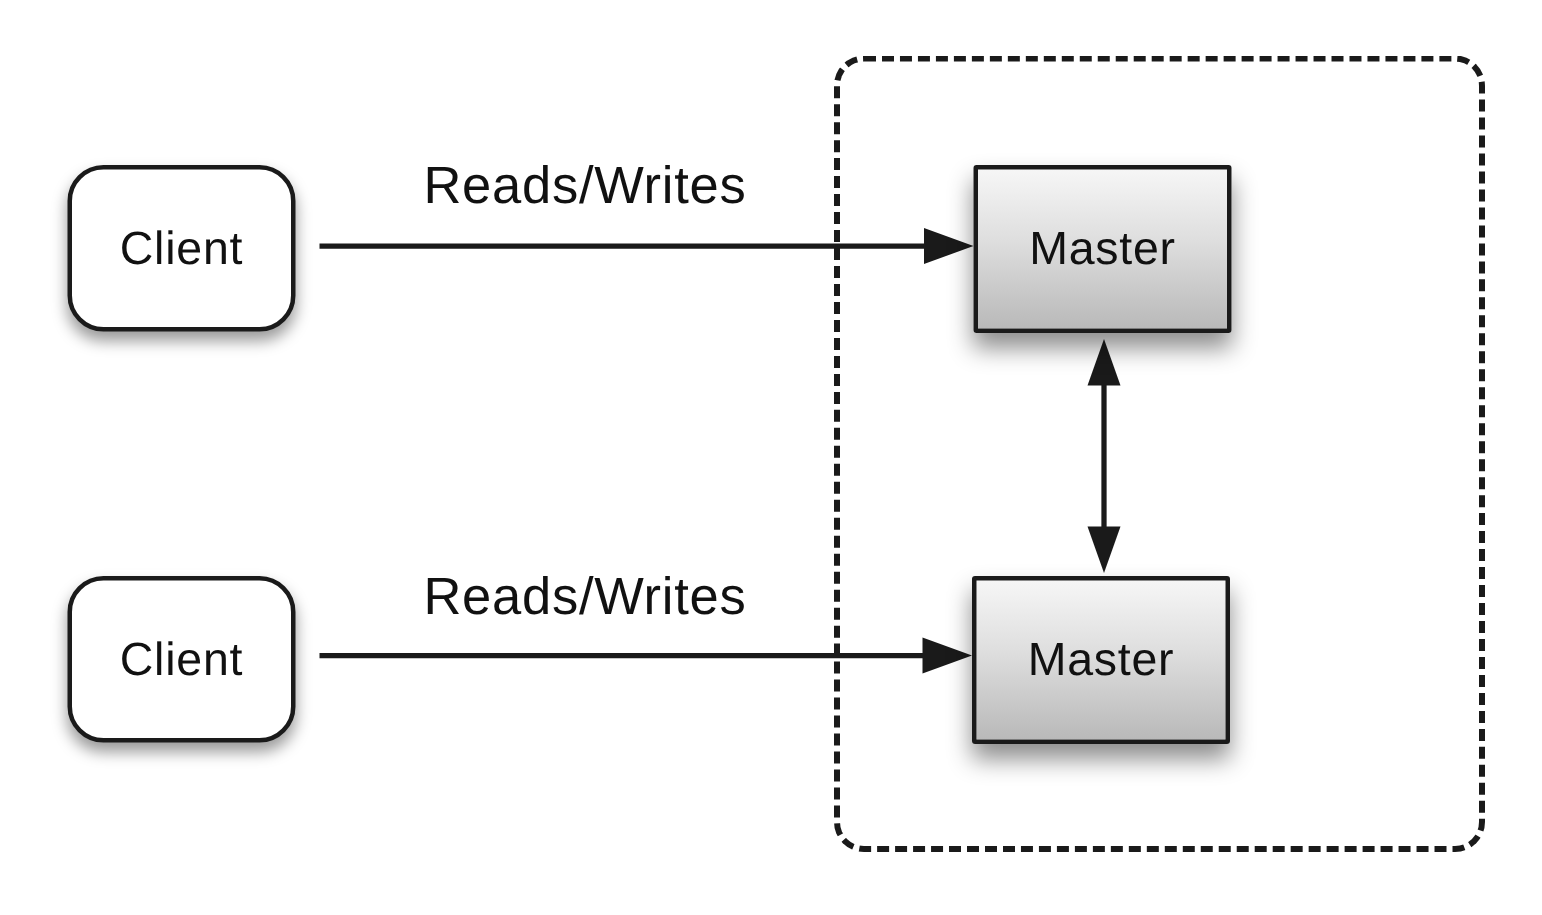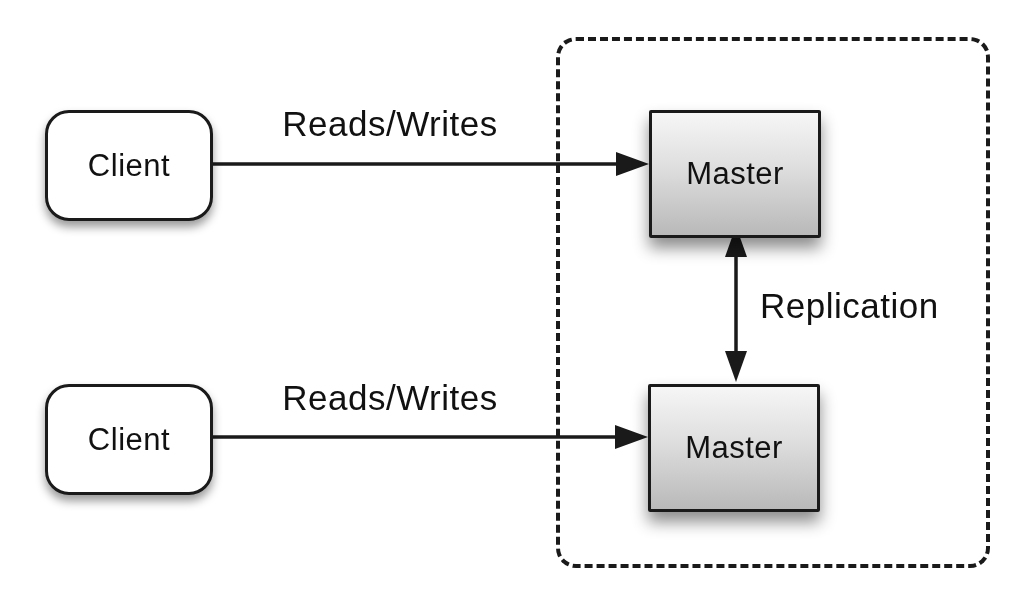--- a/index.html
+++ b/index.html
@@ -31,32 +31,32 @@
     position: absolute;
     display: flex;
     align-items: center;
     justify-content: center;
     box-sizing: border-box;
     font-size: 31px;
     color: #111111;
     letter-spacing: 0.5px;
   }
   .client {
-    width: 168px;
+    width: 152px;
     height: 111px;
     background: #ffffff;
     border: 3.5px solid #1a1a1a;
     border-radius: 24px;
     box-shadow: 0 6px 10px rgba(0,0,0,0.40);
   }
   .client-top { left: 45px; top: 110px; }
   .client-bottom { left: 45px; top: 384px; }
   .master {
     width: 172px;
-    height: 128px;
+    height: 112px;
     background: linear-gradient(180deg, #f6f6f6 0%, #dedede 45%, #b9b9b9 100%);
     border: 3.5px solid #1a1a1a;
     border-radius: 2px;
     box-shadow: 0 10px 16px rgba(0,0,0,0.45);
     text-align: center;
   }
   .master-top { left: 649px; top: 110px; }
   .master-bottom { left: 648px; top: 384px; }
   .edge-label {
     position: absolute;
@@ -116,15 +116,14 @@
   </div>
 
   <div class="node master master-bottom">
     <span>Master</span>
   </div>
 
   <div class="edge-label label-rw-top">Reads/Writes</div>
 
   <div class="edge-label label-rw-bottom">Reads/Writes</div>
 
-  <div class="edge-label label-replication">Replication</div>
 
 </div>
 
 </body></html>

